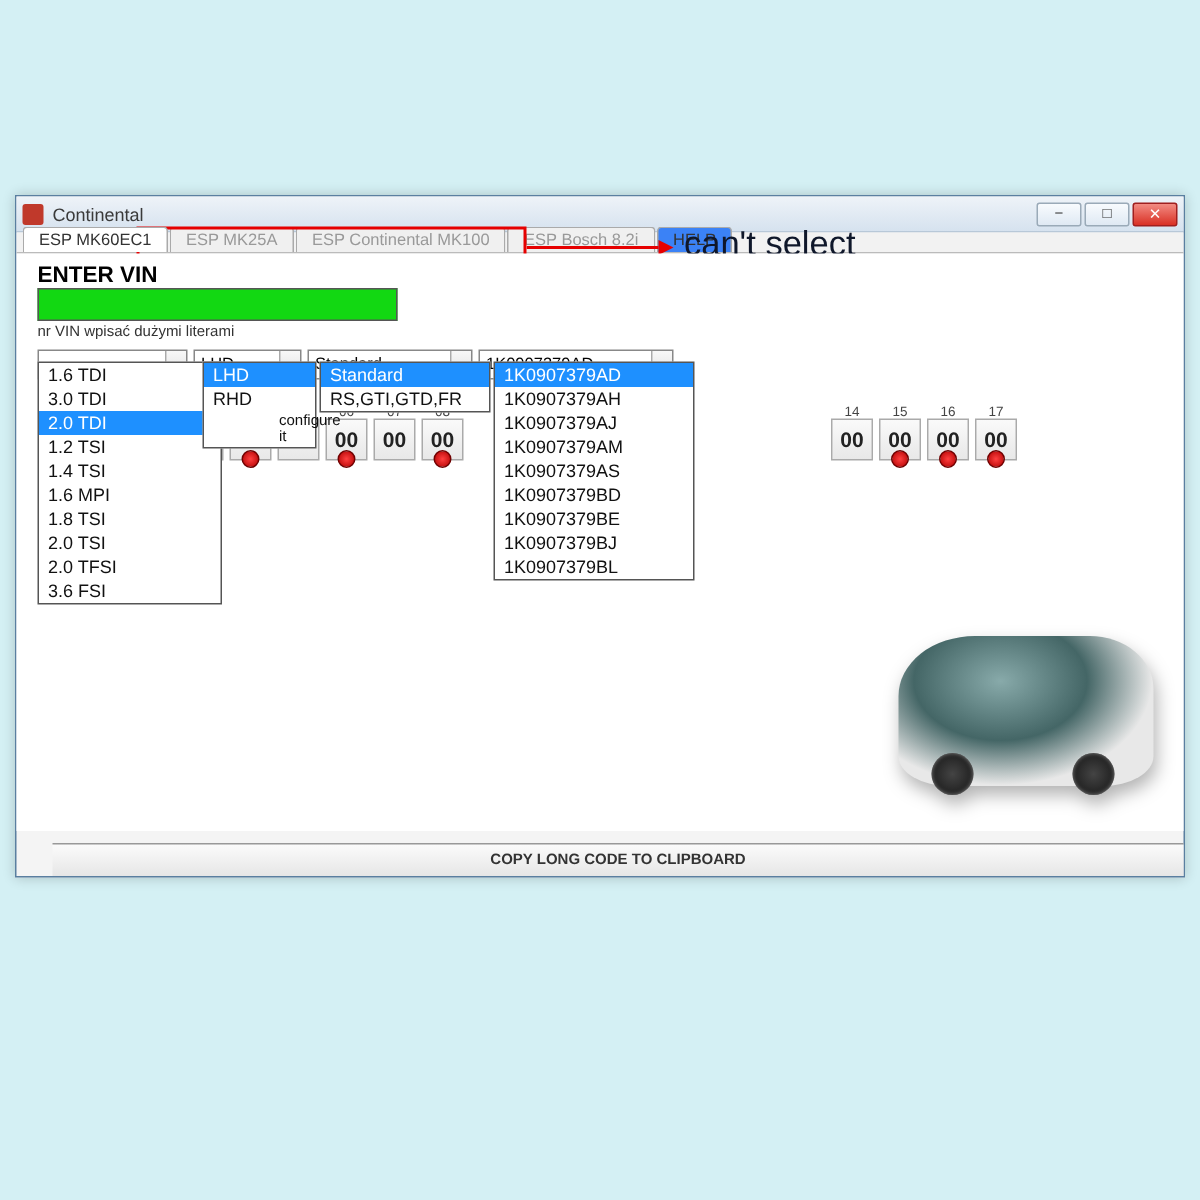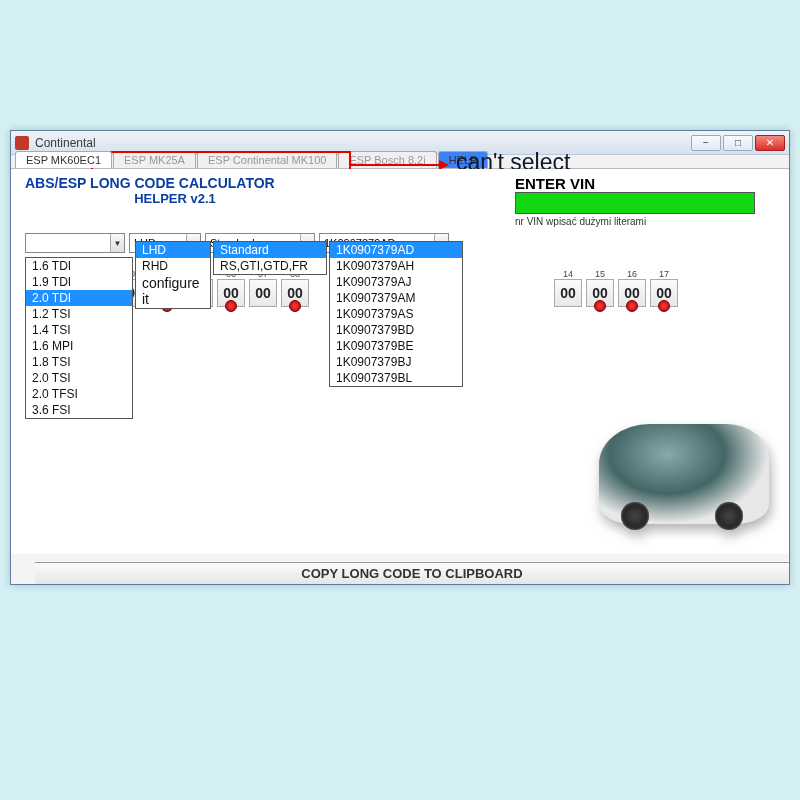--- a/index.html
+++ b/index.html
@@ -141,21 +141,21 @@
     box-shadow: inset 0 0 3px #888;
   }
   .car-img::before{ left:22px; }
   .car-img::after{ right:26px; }
   .copy-btn {
     position: absolute;
     bottom: 0; left: 0; right: 0;
     height: 22px;
     border-top: 1px solid #999;
     background: linear-gradient(#fbfbfb,#e6e6e6);
-    font-size: 13px; font-weight: bold; color: #333;
+    font-size: 10px; font-weight: bold; color: #333;
     display: flex; align-items: center; justify-content: center; margin-left: 24px;
   }
 </style>
 </head>
 <body>
 
 <div class="window">
 
   <div class="titlebar">
     <div class="app-icon"></div>
@@ -178,24 +178,20 @@
   <div class="annotation-box" style="top:20px; left:80px; width:260px; height:24px;"></div>
   <svg class="annotation-arrow" style="top:28px; left:340px; width:100px; height:20px;">
     <line x1="0" y1="6" x2="88" y2="6" stroke="#e60000" stroke-width="2"></line>
     <polygon points="88,1 98,6 88,11" fill="#e60000"></polygon>
   </svg>
   <div class="annotation-text" style="top:18px; left:445px;">can't select</div>
 
   <div class="content">
 
     <div style="display:flex; justify-content:space-between; align-items:flex-start;">
-      <div>
-        <div class="heading">ABS/ESP LONG CODE CALCULATOR</div>
-        <div class="subheading">HELPER v2.1</div>
-      </div>
       <div style="width:260px;">
         <div class="vin-label">ENTER VIN</div>
         <div class="vin-input"></div>
         <div class="vin-hint">nr VIN wpisać dużymi literami</div>
       </div>
     </div>
 
     <div style="display:flex; gap:4px; margin-top:6px;">
       <div class="combo" style="width:100px;">
         <span></span>
@@ -268,37 +264,37 @@
             <span>00</span>
             <div class="digit-badge"></div>
           </div>
         <div class="digit-cell">
             <span>00</span>
             <div class="digit-badge"></div>
           </div>
       </div>
     </div>
 
-    <div class="dropdown-list" style="position:absolute; top:88px; left:14px; width:108px;">
+    <div class="dropdown-list" style="position:absolute; top:72px; left:14px; width:123px;">
       <div class="item">1.6 TDI</div>
-      <div class="item">1.9 TDI</div>
+      <div class="item">3.0 TDI</div>
       <div class="item selected">2.0 TDI</div>
       <div class="item">1.2 TSI</div>
       <div class="item">1.4 TSI</div>
       <div class="item">1.6 MPI</div>
       <div class="item">1.8 TSI</div>
       <div class="item">2.0 TSI</div>
       <div class="item">2.0 TFSI</div>
       <div class="item">3.6 FSI</div>
     </div>
 
     <div class="dropdown-list" style="position:absolute; top:72px; left:124px; width:76px;">
       <div class="item selected">LHD</div>
       <div class="item">RHD</div>
-      <div class="item" style="font-size:14px;">configure it</div>
+      <div class="item" style="font-size:10px;margin-left:44px;">configure it</div>
     </div>
 
     <div class="dropdown-list" style="position:absolute; top:72px; left:202px; width:114px;">
       <div class="item selected">Standard</div>
       <div class="item">RS,GTI,GTD,FR</div>
     </div>
 
     <div class="dropdown-list" style="position:absolute; top:72px; left:318px; width:134px;">
       <div class="item selected">1K0907379AD</div>
       <div class="item">1K0907379AH</div>

